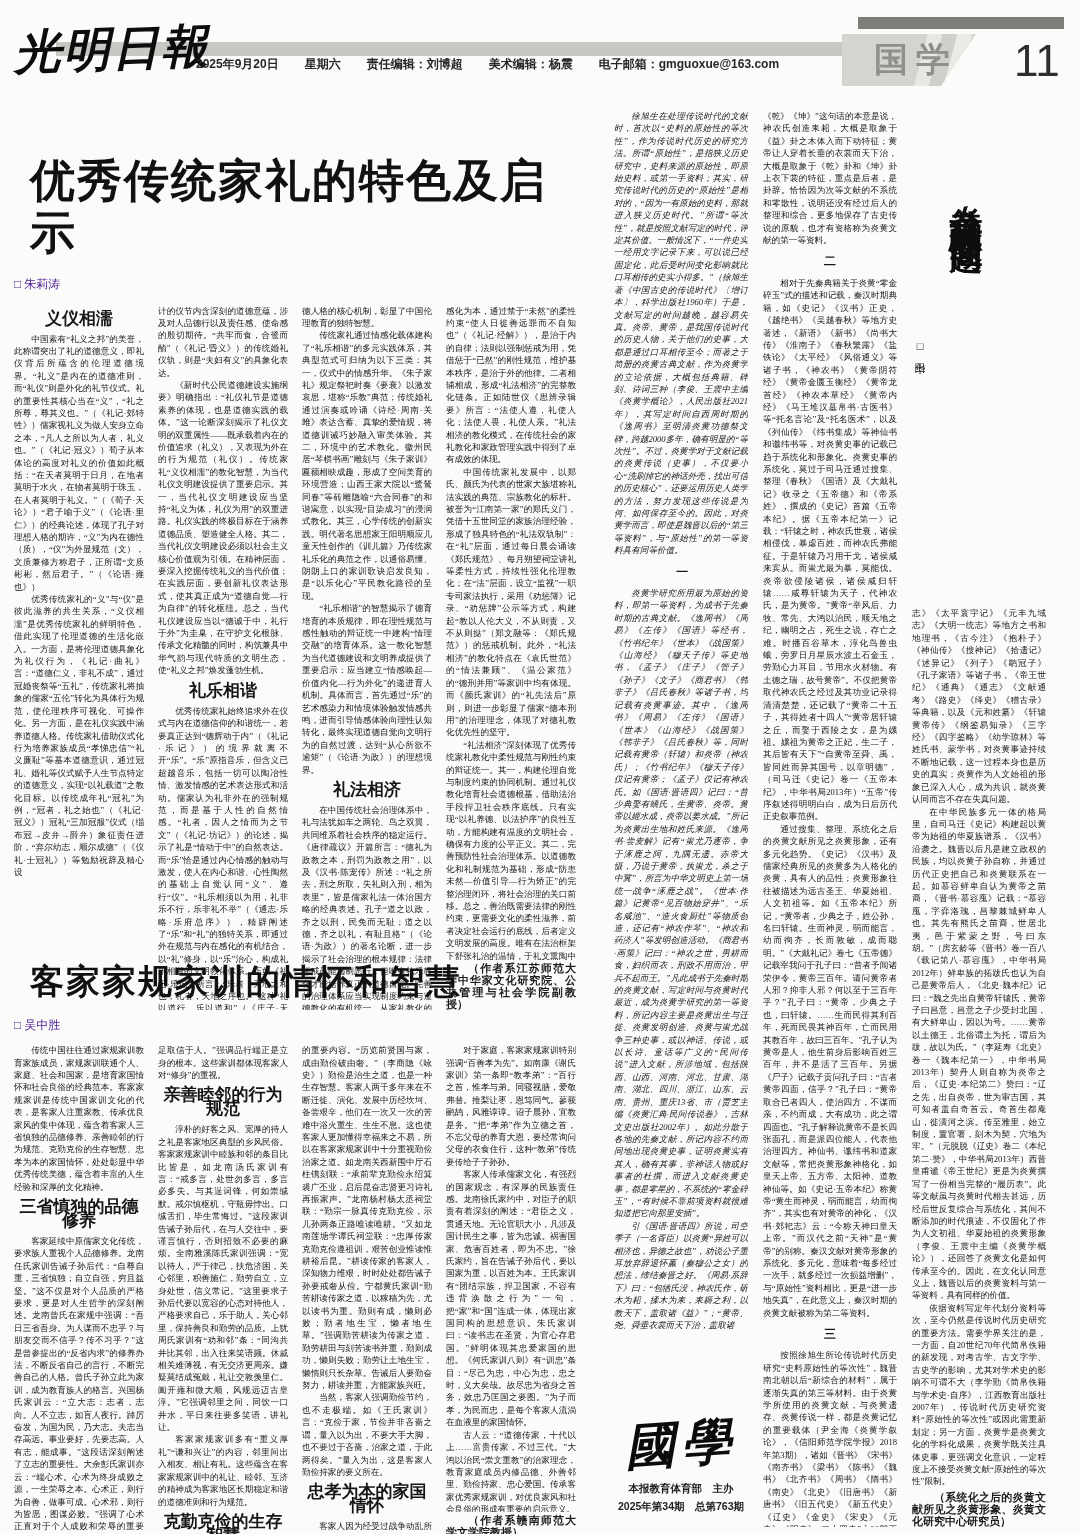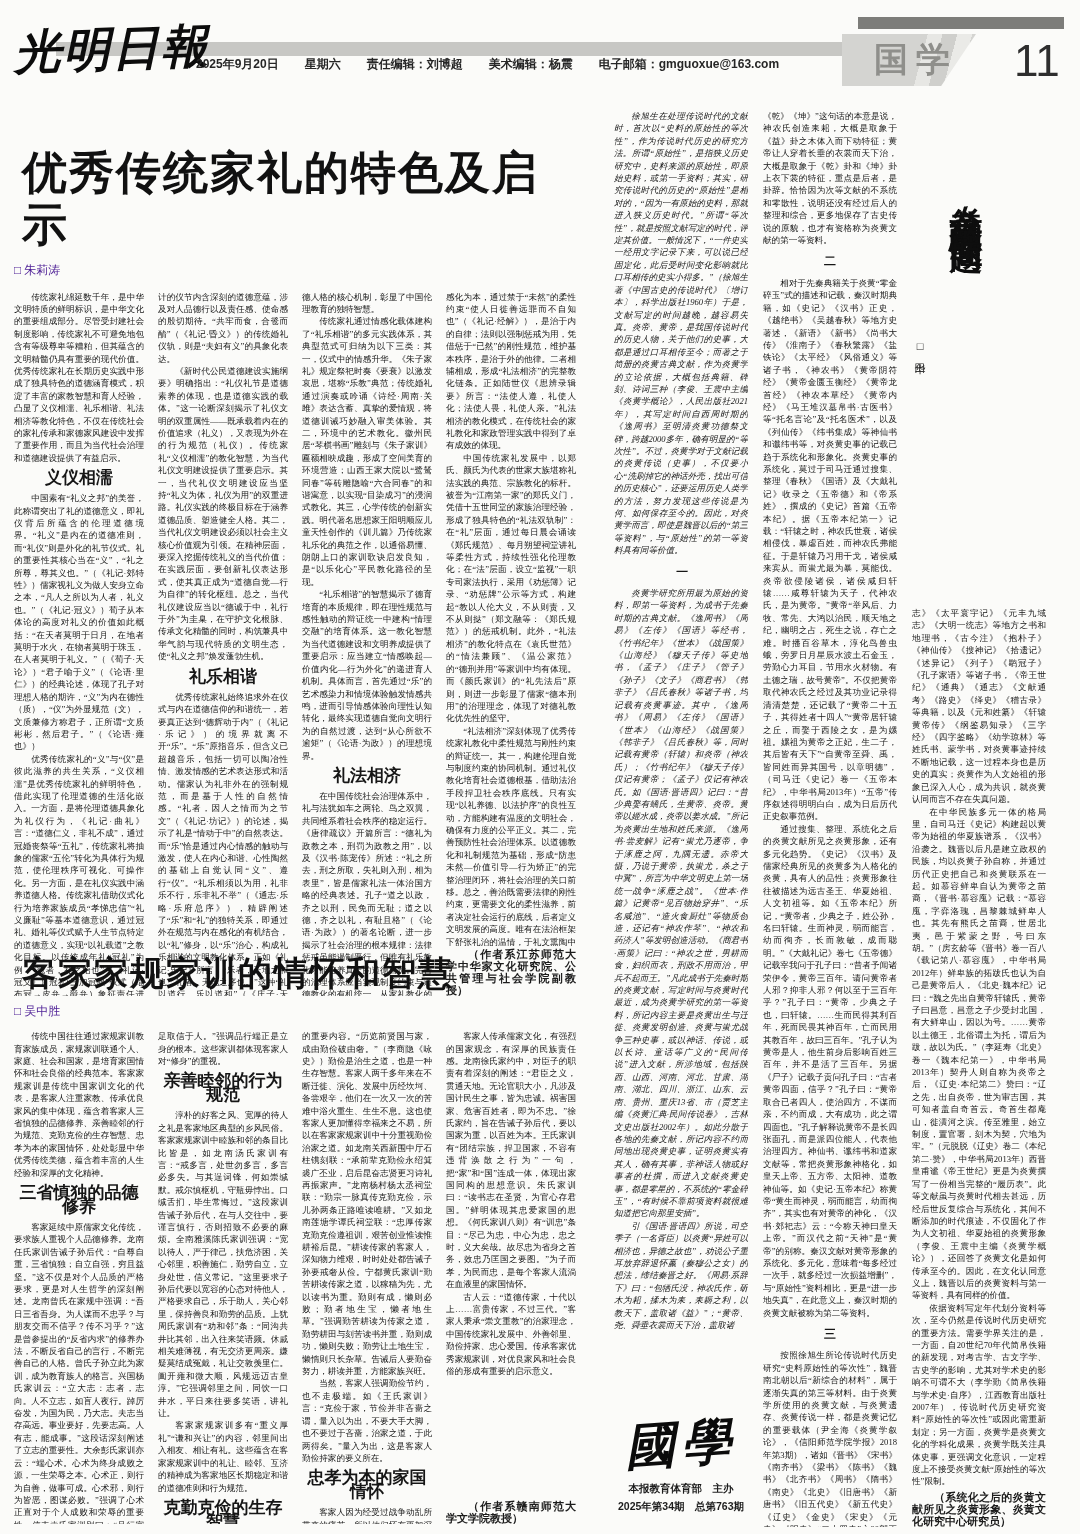--- a/index.html
+++ b/index.html
@@ -16,21 +16,21 @@
   .section-badge span{display:block;font-size:34px;line-height:52px;font-weight:900;
       letter-spacing:8px;padding-left:14px;color:#8f8f8b;}
   .page-num{position:absolute;left:1014px;top:36px;font-size:44px;color:#2e2e2e;
       font-family:"Liberation Sans","DejaVu Sans",sans-serif;}
   .dateline{position:absolute;left:196px;top:56px;font-size:12px;font-weight:700;color:#262626;
       font-family:"Liberation Sans","DejaVu Sans",sans-serif;white-space:nowrap;}
   .dateline span{margin-right:26px;}
   .mast-rule{position:absolute;left:0;top:94px;width:1080px;height:2px;background:#97979
 4;}
   
-  .headline{font-weight:900;line-height:1.15;letter-spacing:2px;color:#111;margin:8px;}
+  .headline{font-weight:900;line-height:1.15;letter-spacing:2px;color:#111;margin:16px;}
   .byline{font-size:12px;margin-top:10px;color:#4c1d95;}
   .cols{display:flex;}
   .col{position:relative;overflow:hidden;}
   .flow{height:100%;overflow:hidden;}
   .seg{font-size:8.6px;line-height:12.4px;text-align:justify;text-justify:inter-character;color:#161616;}
   .p-ind{text-indent:2em;}
   .sub{font-family:"Liberation Sans","DejaVu Sans",sans-serif;font-weight:700;font-size:17px;
       line-height:14px;text-align:center;margin:7px 0;}
   .marker{font-weight:700;font-size:12px;text-align:center;margin:9px 0;}
   .affil{position:absolute;bottom:0;left:0;right:0;background:#fbfbf9;
@@ -80,21 +80,20 @@
   </div>
   <div class="page-num">11</div>
   <div class="mast-rule"></div>
 
   <section class="art1">
     <h1 class="headline">优秀传统家礼的特色及启示</h1>
     <div class="byline">□ 朱莉涛</div>
     <div class="cols">
       <div class="col">
           <div class="flow">
-            <div class="seg p-ind">传统家礼绵延数千年，是中华文明特质的鲜明标识，是中华文化的重要组成部分。尽管受封建社会制度影响，传统家礼不可避免地包含有等级尊卑等糟粕，但其蕴含的文明精髓仍具有重要的现代价值。优秀传统家礼在长期历史实践中形成了独具特色的道德涵育模式，积淀了丰富的家教智慧和育人经验，凸显了义仪相濡、礼乐相谐、礼法相济等教化特色，不仅在传统社会的家礼传承和家德家风建设中发挥了重要作用，而且为当代社会治理和道德建设提供了有益启示。</div>
             <div class="seg sub">义仪相濡</div>
             <div class="seg p-ind">中国素有“礼义之邦”的美誉，此称谓突出了礼的道德意义，即礼仪背后所蕴含的伦理道德境界。“礼义”是内在的道德准则，而“礼仪”则是外化的礼节仪式。礼的重要性其核心当在“义”，“礼之所尊，尊其义也。”（《礼记·郊特牲》）儒家视礼义为做人安身立命之本，“凡人之所以为人者，礼义也。”（《礼记·冠义》）荀子从本体论的高度对礼义的价值如此概括：“在天者莫明于日月，在地者莫明于水火，在物者莫明于珠玉，在人者莫明于礼义。”（《荀子·天论》）“君子喻于义”（《论语·里仁》）的经典论述，体现了孔子对理想人格的期许，“义”为内在德性（质），“仪”为外显规范（文），文质兼修方称君子，正所谓“文质彬彬，然后君子。”（《论语·雍也》）</div>
             <div class="seg p-ind">优秀传统家礼的“义”与“仪”是彼此滋养的共生关系，“义仪相濡”是优秀传统家礼的鲜明特色，借此实现了伦理道德的生活化嵌入。一方面，是将伦理道德具象化为礼仪行为，《礼记·曲礼》言：“道德仁义，非礼不成”，通过冠婚丧祭等“五礼”，传统家礼将抽象的儒家“五伦”转化为具体行为规范，使伦理秩序可视化、可操作化。另一方面，是在礼仪实践中涵养道德人格。传统家礼借助仪式化行为培养家族成员“孝悌忠信”“礼义廉耻”等基本道德意识，通过冠礼、婚礼等仪式赋予人生节点特定的道德意义，实现“以礼载道”之教化目标。以传统成年礼“冠礼”为例，“冠者，礼之始也”（《礼记·冠义》）冠礼“三加冠服”仪式（缁布冠→皮弁→爵弁）象征责任进阶，“弃尔幼志，顺尔成德”（《仪礼·士冠礼》）等勉励祝辞及精心设</div>
           </div>
         </div>
       <div class="col">
           <div class="flow">
             <div class="seg">计的仪节内含深刻的道德意蕴，涉及对人品德行以及责任感、使命感的殷切期待。“共牢而食，合卺而酳”（《礼记·昏义》）的传统婚礼仪轨，则是“夫妇有义”的具象化表达。</div>
             <div class="seg p-ind">《新时代公民道德建设实施纲要》明确指出：“礼仪礼节是道德素养的体现，也是道德实践的载体。”这一论断深刻揭示了礼仪文明的双重属性——既承载着内在的价值追求（礼义），又表现为外在的行为规范（礼仪）。传统家礼“义仪相濡”的教化智慧，为当代礼仪文明建设提供了重要启示。其一，当代礼仪文明建设应当坚持“礼义为体，礼仪为用”的双重进路。礼仪实践的终极目标在于涵养道德品质、塑造健全人格。其二，当代礼仪文明建设必须以社会主义核心价值观为引领。在精神层面，要深入挖掘传统礼义的当代价值；在实践层面，要创新礼仪表达形式，使其真正成为“道德自觉—行为自律”的转化枢纽。总之，当代礼仪建设应当以“德诚于中，礼行于外”为圭臬，在守护文化根脉、传承文化精髓的同时，构筑兼具中华气韵与现代特质的文明生态，使“礼义之邦”焕发蓬勃生机。</div>
             <div class="seg sub">礼乐相谐</div>
@@ -145,22 +144,23 @@
       <div class="col">
           <div class="flow">
             <div class="seg">的重要内容。“历览前贤国与家，成由勤俭破由奢。”（李商隐《咏史》）勤俭是治生之道，也是一种生存智慧。客家人两千多年来在不断迁徙、演化、发展中历经坎坷、备尝艰辛，他们在一次又一次的苦难中浴火重生、生生不息。这也使客家人更加懂得幸福来之不易，所以在客家家规家训中十分重视勤俭治家之道。如龙南关西新围中厅石柱镌刻联：“承前辈克勤俭永绍箕裘广丕业，启后昆奋志贤更习诗礼再振家声。”龙南杨村杨太丞祠堂联：“勤宗一脉真传克勤克俭，示儿孙两条正路唯读唯耕。”又如龙南莲塘学谭氏祠堂联：“忠厚传家克勤克俭遵祖训，艰苦创业惟读惟耕裕后昆。”耕读传家的客家人，深知物力维艰，时时处处都告诫子孙要戒奢从俭。宁都黄氏家训“勤苦耕读传家之道，以稼穑为先，尤以读书为重。勤则有成，懒则必败；勤者地生宝，懒者地生草。”强调勤苦耕读为传家之道，勤劳耕田与刻苦读书并重，勤则成功，懒则失败；勤劳让土地生宝，懒惰则只长杂草。告诫后人要勤奋努力，耕读并重，方能家族兴旺。</div>
             <div class="seg p-ind">当然，客家人强调勤俭节约，也不走极端。如《王氏家训》言：“克俭于家，节俭并非吝啬之谓，量入以为出，不要大手大脚，也不要过于吝啬，治家之道，于此两得矣。”量入为出，这是客家人勤俭持家的要义所在。</div>
             <div class="seg sub">忠孝为本的家国情怀</div>
             <div class="seg p-ind">客家人因为经受过战争动乱所带来的痛苦，所以他们怀有更加深厚的家国情怀。</div>
           </div>
         </div>
       <div class="col">
         <div class="flow">
+            <div class="seg p-ind">对于家庭，客家家规家训特别强调“百善孝为先”。如南康《谢氏家训》第一条即“教孝弟”：“百行之首，惟孝与弟。同寝视膳，爱敬弗替。推梨让枣，恩笃同气。蓼莪鹂鸪，风雅谆谆。诏子晨孙，宜教是务。”把“孝弟”作为立德之首，不忘父母的养育大恩，要经常询问父母的衣食住行，这种“教弟”传统要传给子子孙孙。</div>
             <div class="seg p-ind">客家人传承儒家文化，有强烈的国家观念，有深厚的民族责任感。龙南徐氏家约中，对臣子的职责有着深刻的阐述：“君臣之义，贯通天地。无论官职大小，凡涉及国计民生之事，皆为忠诚。祸害国家、危害百姓者，即为不忠。”徐氏家约，旨在告诫子孙后代，要以国家为重，以百姓为本。王氏家训有“团结宗族，捍卫国家，不容有违背涣散之行为”一句，把“家”和“国”连成一体，体现出家国同构的思想意识。朱氏家训曰：“读书志在圣贤，为官心存君国。”鲜明体现其忠爱家国的思想。《何氏家训八则》有“训忠”条目：“尽己为忠，中心为忠，忠之时，义大矣哉。故尽忠为省身之首务，效忠乃匡国之要图。”为子而孝，为民而忠，是每个客家人流淌在血液里的家国情怀。</div>
-            <div class="seg p-ind">古人云：“道德传家，十代以上……富贵传家，不过三代。”客家人秉承“崇文重教”的治家理念，中国传统家礼发展中、外善邻里、勤俭持家、忠心爱国。传承客家优秀家规家训，对优良家风和社会良俗的形成有重要的启示意义。</div>
+            <div class="seg p-ind">古人云：“道德传家，十代以上……富贵传家，不过三代。”大鸿以治民“崇文重教”的治家理念，教育家庭成员内修品德、外善邻里、勤俭持家、忠心爱国。传承客家优秀家规家训，对优良家风和社会良俗的形成有重要的启示意义。</div>
           </div>
         <div class="affil">（作者系赣南师范大学文学院教授）</div>
       </div>
     </div>
   </section>
 
   <section class="art3">
     <div class="col">
       <div class="flow flow-a">
           <div class="seg p-ind">徐旭生在处理传说时代的文献时，首次以“史料的原始性的等次性”，作为传说时代历史的研究方法。所谓“原始性”，是指狭义历史研究中，史料来源的原始性，即原始史料，或第一手资料；其实，研究传说时代的历史的“原始性”是相对的，“因为一有原始的史料，那就进入狭义历史时代。”所谓“等次性”，就是按照文献写定的时代，评定其价值。一般情况下，“一件史实一经用文字记录下来，可以说已经固定化，此后受时间变化影响就比口耳相传的史实小得多。”（徐旭生著《中国古史的传说时代》〔增订本〕，科学出版社1960年）于是，文献写定的时间越晚，越容易失真。炎帝、黄帝，是我国传说时代的历史人物，关于他们的史事，大都是通过口耳相传至今；而著之于简册的炎黄古典文献，作为炎黄学的立论依据，大概包括典籍、碑刻、诗词三种（李俊、王震中主编《炎黄学概论》，人民出版社2021年），其写定时间自西周时期的《逸周书》至明清炎黄功德祭文碑，跨越2000多年，确有明显的“等次性”。不过，炎黄学对于文献记载的炎黄传说（史事），不仅要小心“洗刷掉它的神话外壳，找出可信的历史核心”，还要运用历史人类学的方法，努力发现这些传说是为何、如何保存至今的。因此，对炎黄学而言，即使是魏晋以后的“第三等资料”，与“原始性”的第一等资料具有同等价值。</div>

